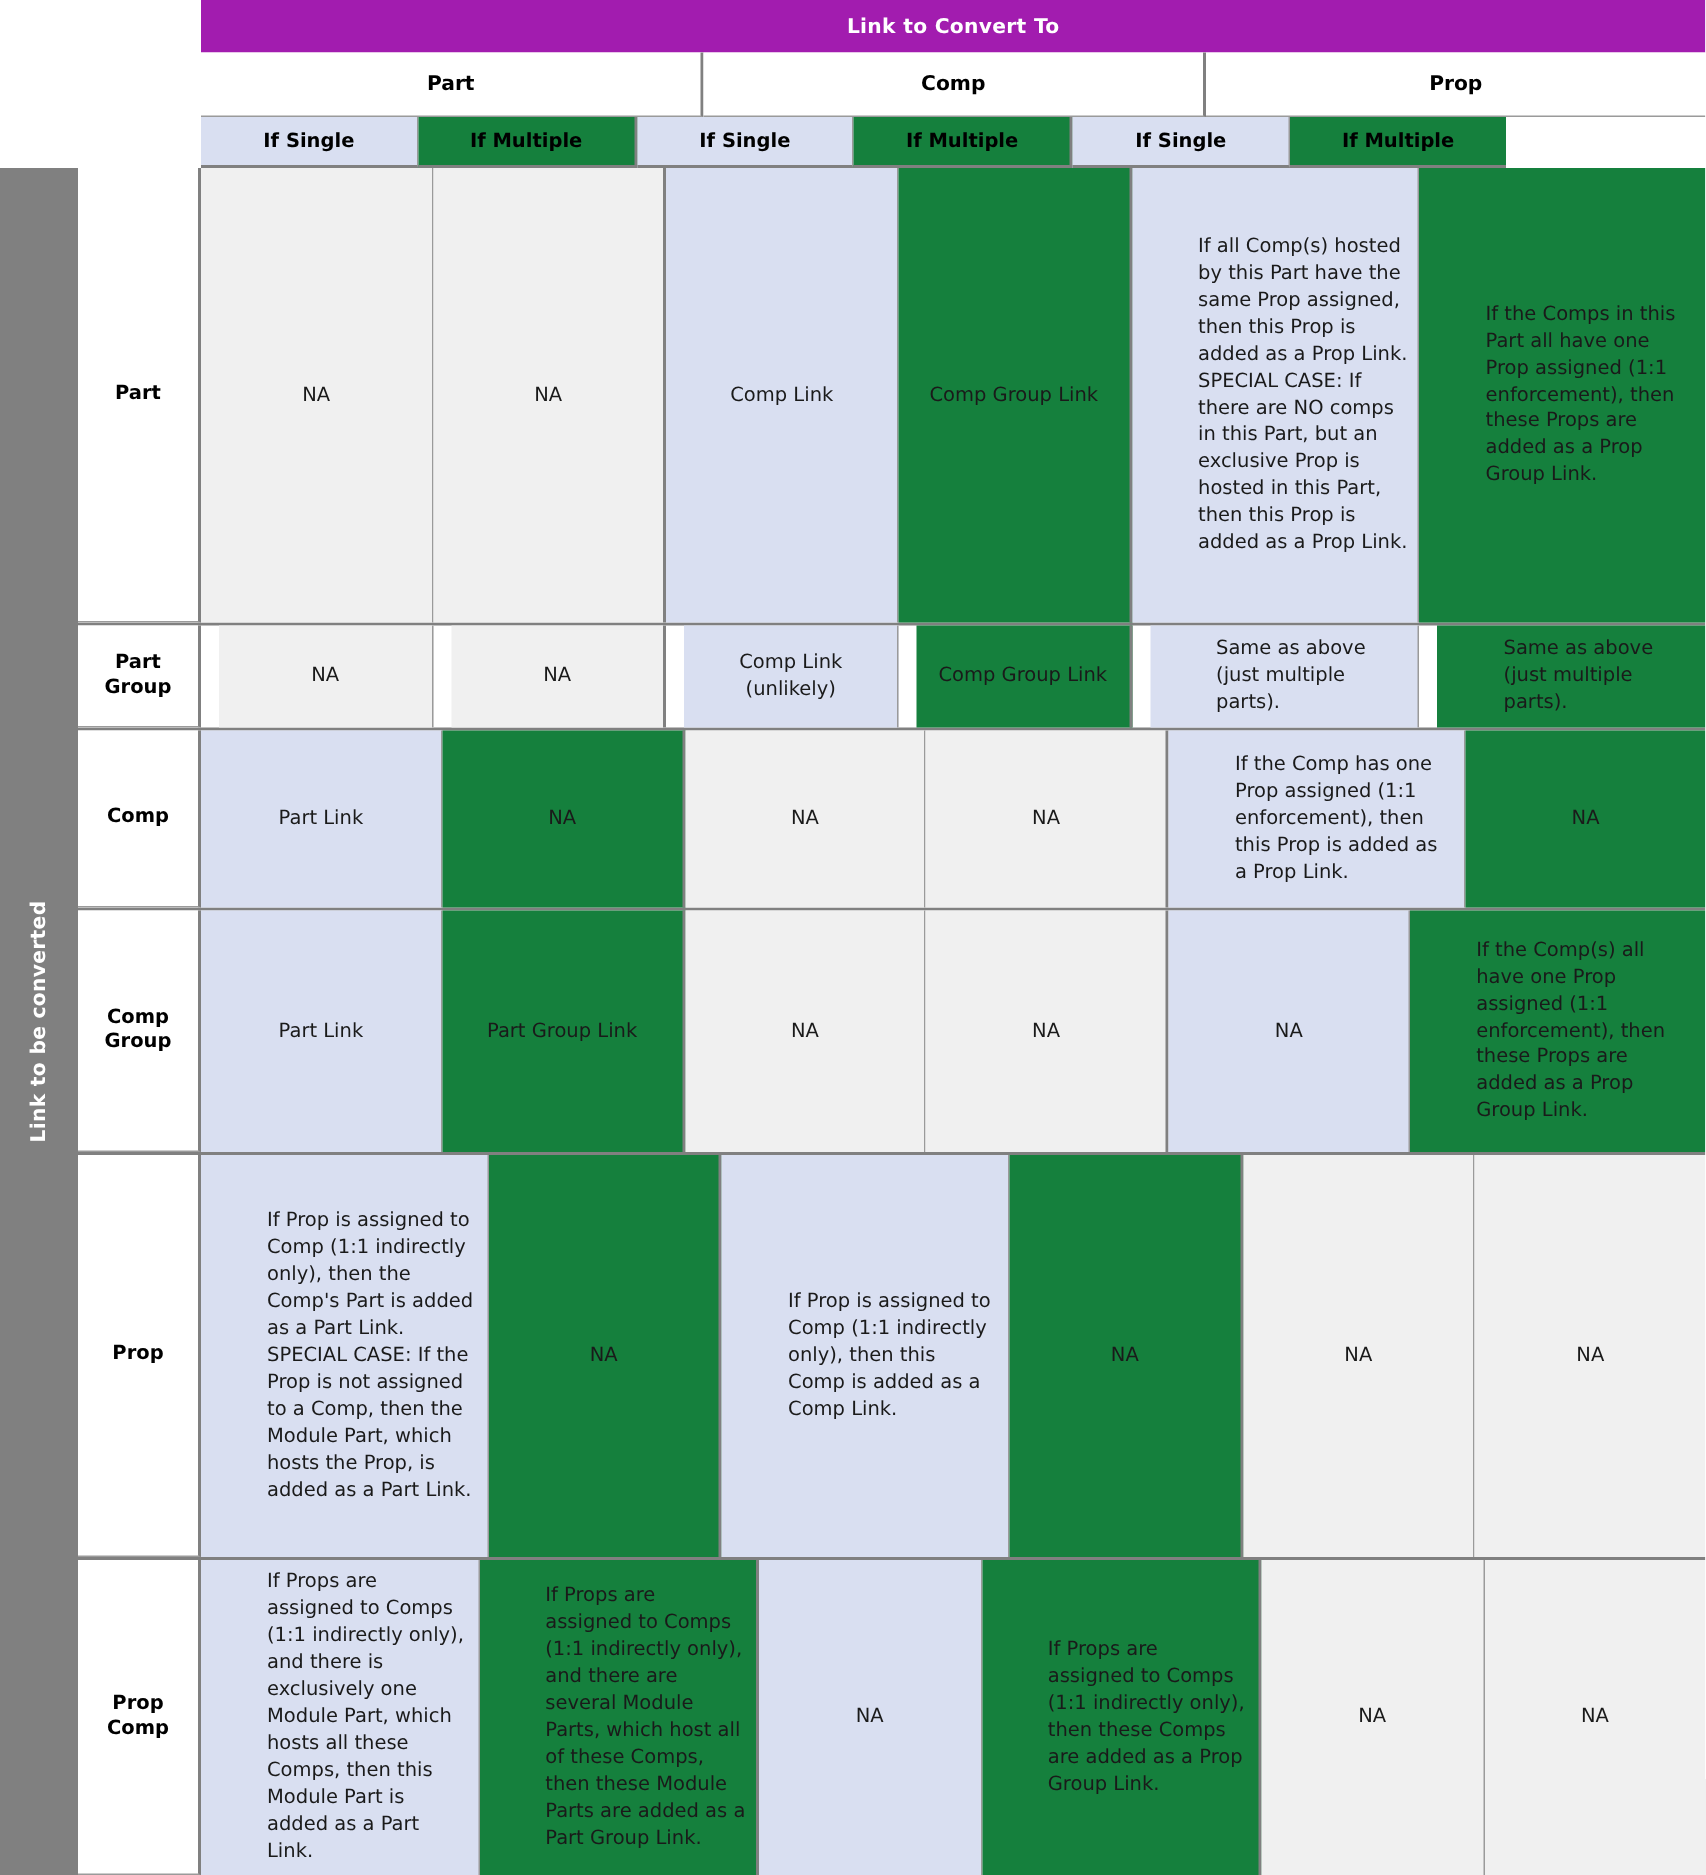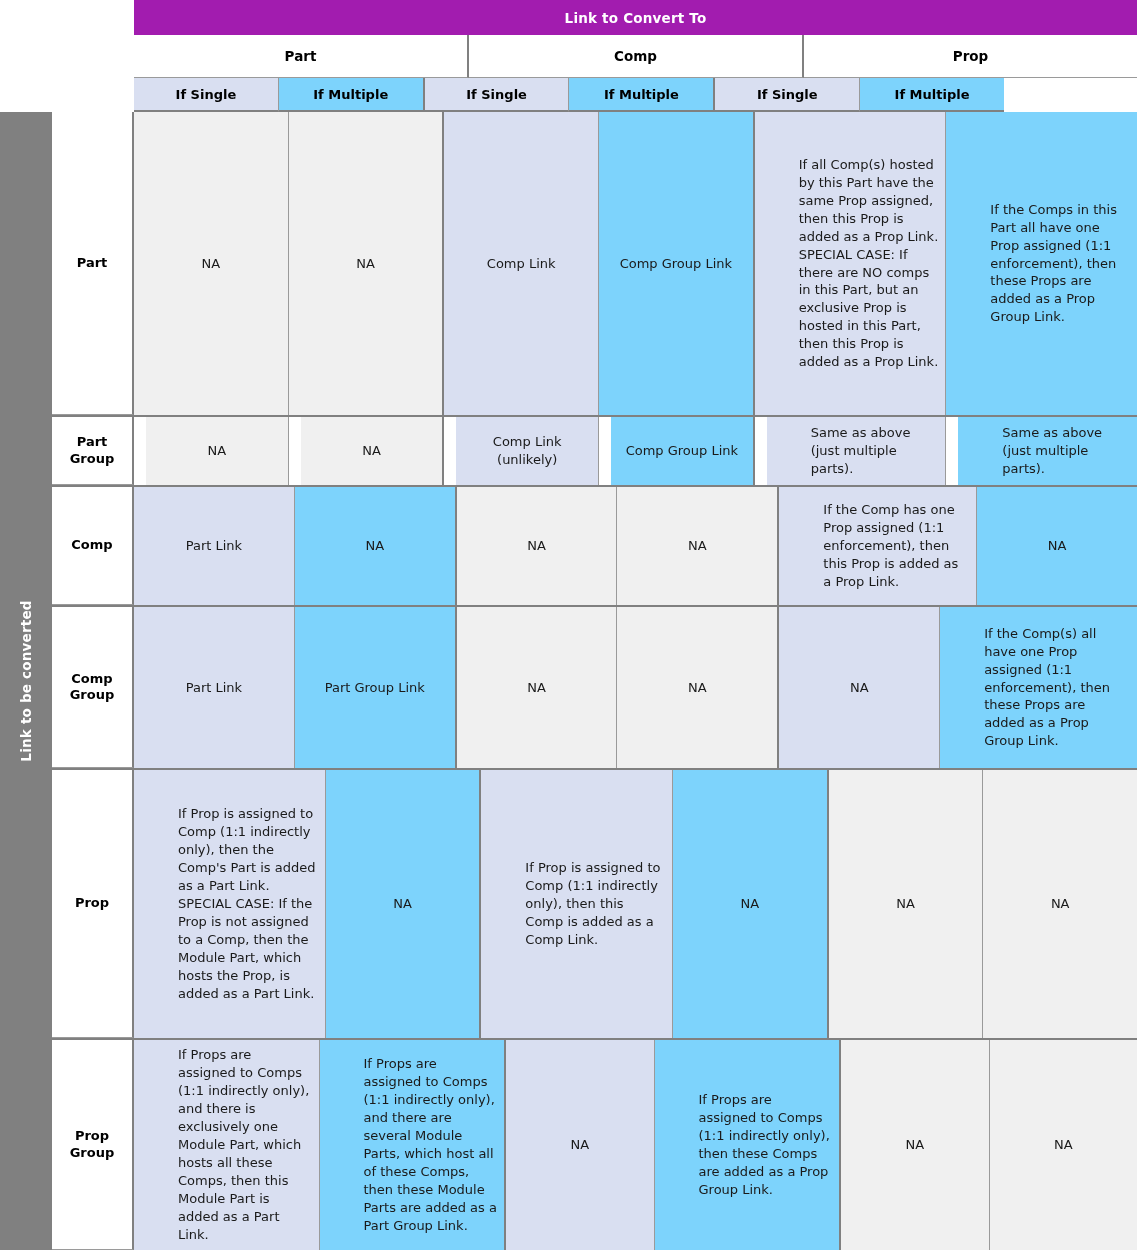--- a/index.html
+++ b/index.html
@@ -100,21 +100,21 @@
     justify-content: center;
     font-size: 13px;
     font-weight: bold;
     color: #000000;
     border-right: 1px solid #9a9a9a;
     border-bottom: 2px solid #808080;
   }
   .sub-cell.edge { border-right: 2px solid #808080; }
   .sub-cell:last-child { border-right: none; }
   .bg-blue   { background: #d9dff1; }
-  .bg-orange { background: #7dd3fc; }
+  .bg-orange { background: #15803d; }
   .bg-grey   { background: #f0f0f0; }
 
   
   .body-grid {
     position: absolute;
     left: 52px; top: 112px;
     width: 1085px; height: 1138px;
     display: flex;
     flex-direction: column;
   }
@@ -327,21 +327,21 @@
         </div>
         <div class="cell bg-grey center">
           <span>NA</span>
         </div>
         <div class="cell bg-grey center">
           <span>NA</span>
         </div>
       </div>
       <div class="row r5">
         <div class="row-hdr">
-          <span>Prop Group</span>
+          <span>Prop Comp</span>
         </div>
         <div class="cell bg-blue left">
           <span>If Props are assigned to Comps (1:1 indirectly only), and there is exclusively one Module Part, which hosts all these Comps, then this Module Part is added as a Part Link.</span>
         </div>
         <div class="cell bg-orange left edge">
           <span>If Props are assigned to Comps (1:1 indirectly only), and there are several Module Parts, which host all of these Comps, then these Module Parts are added as a Part Group Link.</span>
         </div>
         <div class="cell bg-blue center">
           <span>NA</span>
         </div>

